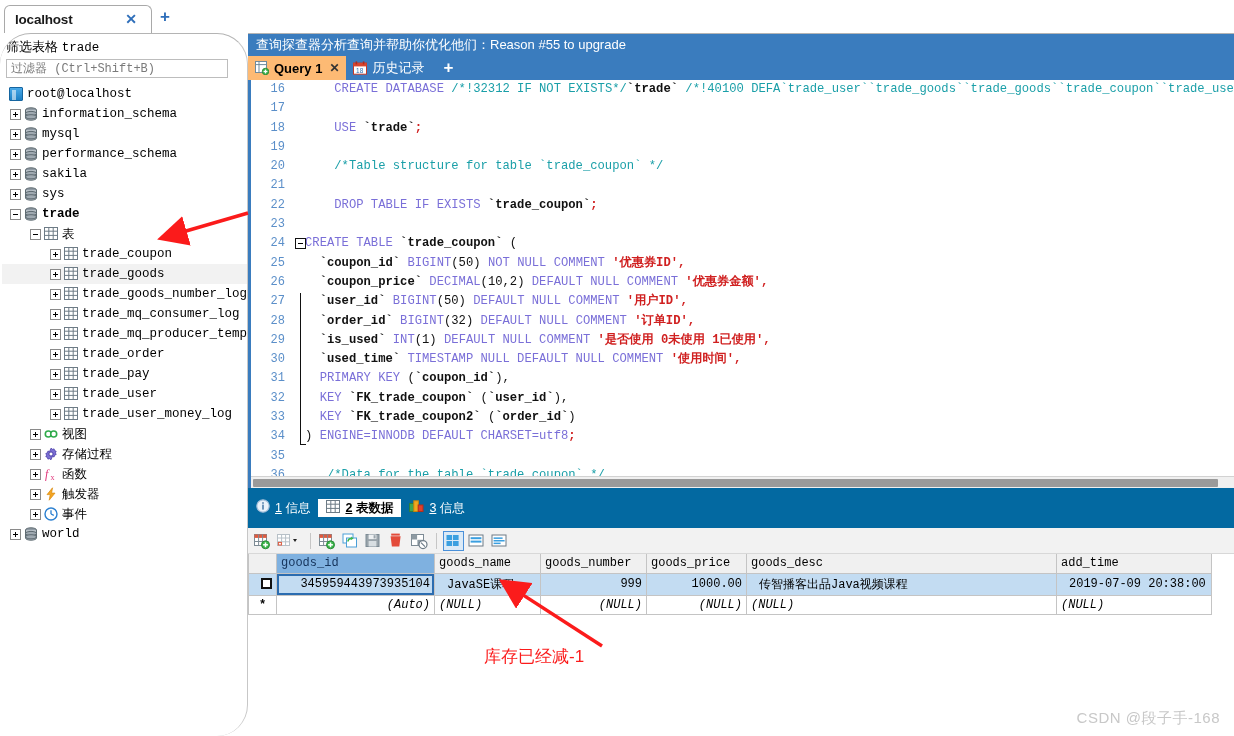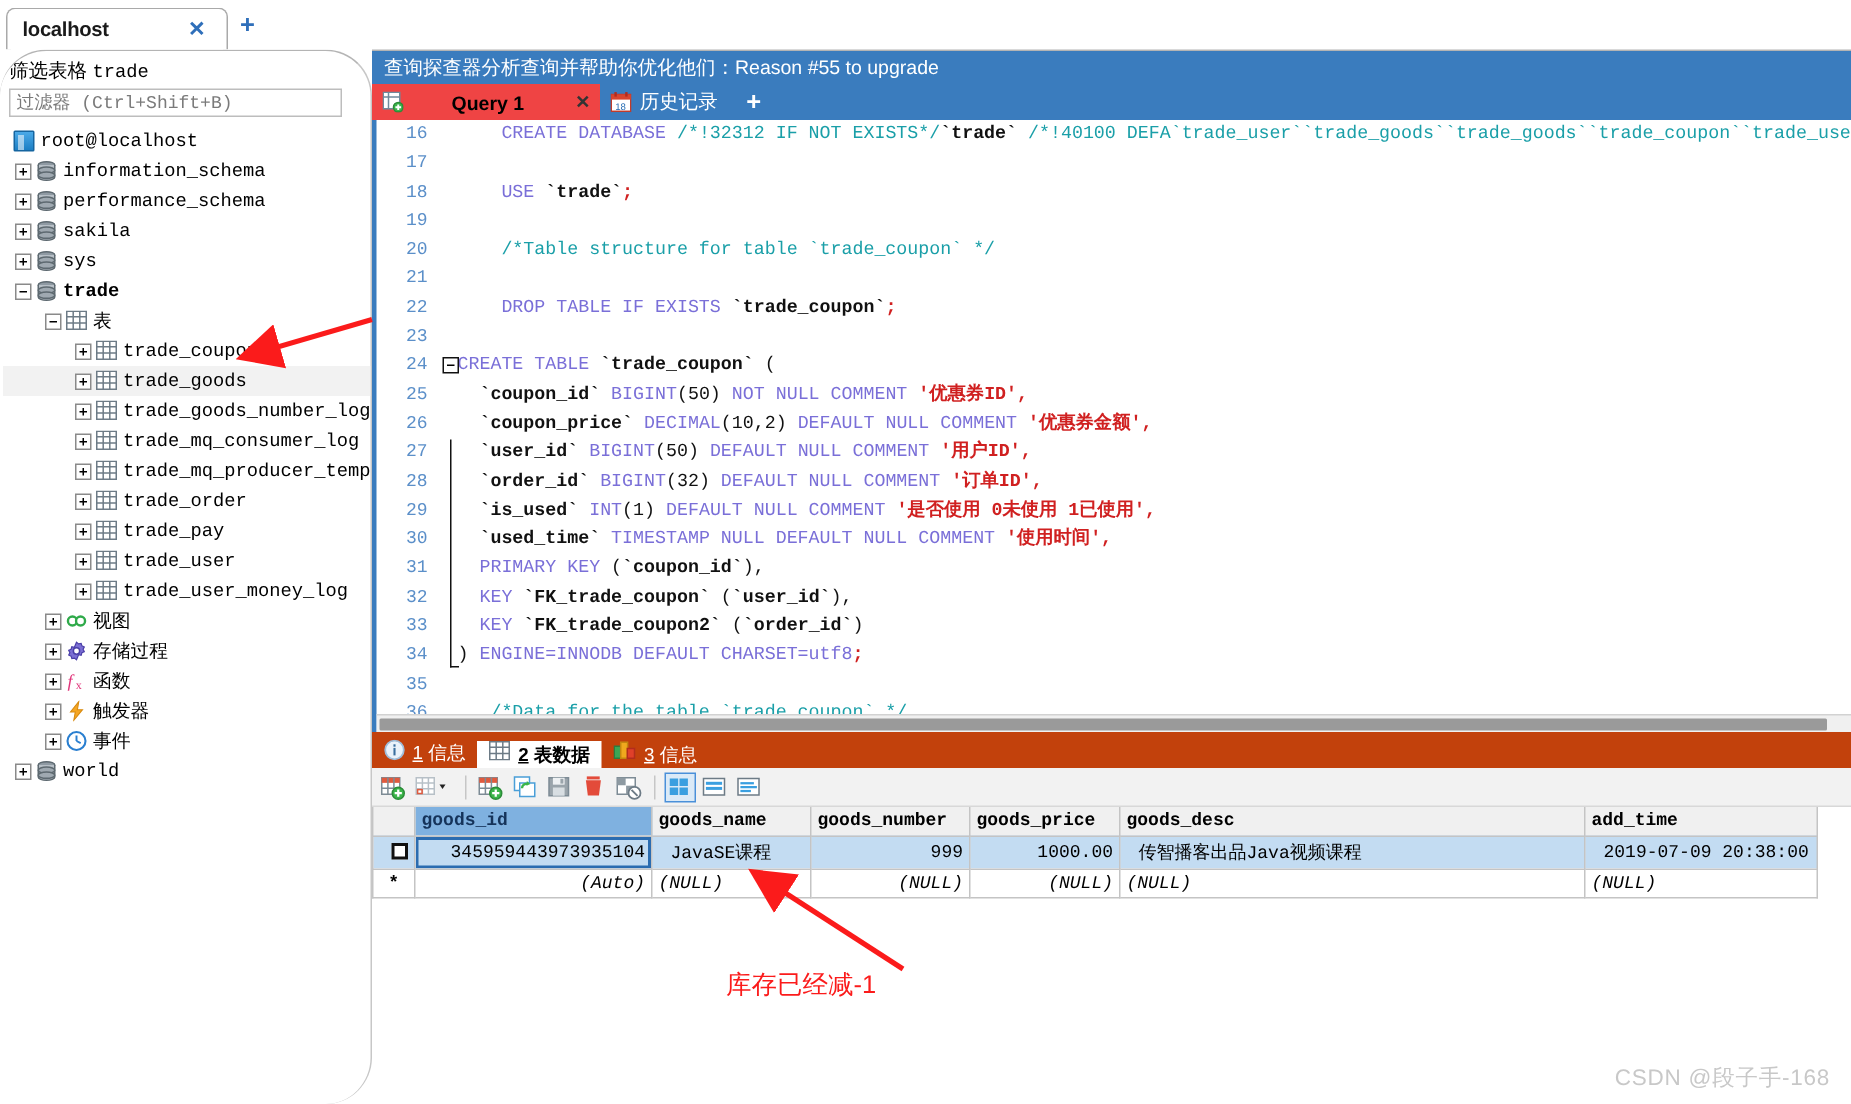--- a/index.html
+++ b/index.html
@@ -102,21 +102,21 @@
   .promo {
     height:22px; background:#3a7cbe; color:#ffffff;
     font-size:13px; display:flex; align-items:center; padding-left:8px;
   }
   .qtabs {
     height:24px; background:#3a7cbe; display:flex; align-items:stretch;
   }
   .qtab {
     display:flex; align-items:center; padding:0 7px; cursor:pointer;
   }
-  .qtab.active { background:#ef4444;gap:27px; }
+  .qtab.active { background:#fdba74; }
   .qtab .lbl { font-size:13px; font-weight:bold; color:#000; margin-left:5px; }
   .qtab .lbl.light { color:#ffffff; font-weight:normal; }
   .qtab .x { margin-left:7px; font-size:12px; font-weight:bold; color:#333; }
   .qtab-add { display:flex; align-items:center; padding:0 12px; color:#fff; font-size:17px; font-weight:bold; cursor:pointer; }
 
   .ico-query { width:14px; height:14px; position:relative; }
   .ico-hist  { width:14px; height:14px; position:relative; }
 
   
   .editor {
@@ -159,42 +159,42 @@
     position:absolute; left:0; bottom:0; height:12px; right:0;
     background:#f0f0f0; border-top:1px solid #d2d2d2;
   }
   .hscroll .thumb {
     position:absolute; left:2px; top:2px; height:8px; width:965px;
     background:#9a9a9a; border-radius:1px;
   }
 
   
   .rtabs {
-    height:24px; background:#c2410c; display:flex; align-items:flex-end;
+    height:40px; background:#0369a1; display:flex; align-items:center;
   }
   .rtab { display:flex; align-items:center; padding:0 8px; cursor:pointer; }
   .rtab.active { background:#ffffff; }
   .rtab .lbl { font-size:12.5px; color:#ffffff; margin-left:5px; }
   .rtab.active .lbl { color:#000; font-weight:bold; }
   .rtab .u { text-decoration:underline; }
 
   .rtoolbar {
     height:26px; background:#f2f2f2; border-bottom:1px solid #d8d8d8;
     display:flex; align-items:center; padding-left:5px; gap:4px;
   }
   .tbtn { width:19px; height:18px; position:relative; cursor:pointer; }
   .tsep { width:1px; height:16px; background:#c6c6c6; margin:0 3px; }
   .tbtn.selected { outline:1px solid #4a90d9; background:#dbeaf7; }
 
   
   .gridwrap { background:#ffffff; }
   table.grid { border-collapse:collapse; font-family:"Liberation Mono", monospace; font-size:12px; }
   table.grid th {
     background:#f0f0f0; border:1px solid #c4c4c4; border-top:none;
-    font-weight:bold; text-align:left; padding:2px 4px; height:19px;
+    font-weight:normal; text-align:left; padding:2px 4px; height:19px;
     color:#000;
   }
   table.grid th.selhdr { background:#7fb1e0; color:#15335a; }
   table.grid td {
     border:1px solid #c4c4c4; padding:2px 4px; height:19px;
     background:#ffffff; color:#000;
   }
   tr.selrow td { background:#c3dcf2;padding-left:12px; }
   td.num { text-align:right; }
   td.null { color:#444; font-style:italic; }
@@ -253,20 +253,32 @@
         <span class="expander plus"></span>
         <span class="ico">
           <svg width="14" height="14" viewBox="0 0 14 14">
               <ellipse cx="7" cy="3" rx="5.5" ry="2.2" fill="#8f9aa3" stroke="#5d6970"></ellipse>
               <path d="M1.5 3v8c0 1.2 2.5 2.2 5.5 2.2s5.5-1 5.5-2.2V3" fill="#b7bfc6" stroke="#5d6970"></path>
               <ellipse cx="7" cy="6.5" rx="5.5" ry="2.1" fill="#9fa9b1" stroke="#5d6970"></ellipse>
               <ellipse cx="7" cy="9.8" rx="5.5" ry="2.1" fill="#9fa9b1" stroke="#5d6970"></ellipse>
             </svg>
         </span>
         <span class="tlabel">information_schema</span>
+      </div>
+      <div class="tnode" style="padding-left:8px;">
+        <span class="expander plus"></span>
+        <span class="ico">
+          <svg width="14" height="14" viewBox="0 0 14 14">
+              <ellipse cx="7" cy="3" rx="5.5" ry="2.2" fill="#8f9aa3" stroke="#5d6970"></ellipse>
+              <path d="M1.5 3v8c0 1.2 2.5 2.2 5.5 2.2s5.5-1 5.5-2.2V3" fill="#b7bfc6" stroke="#5d6970"></path>
+              <ellipse cx="7" cy="6.5" rx="5.5" ry="2.1" fill="#9fa9b1" stroke="#5d6970"></ellipse>
+              <ellipse cx="7" cy="9.8" rx="5.5" ry="2.1" fill="#9fa9b1" stroke="#5d6970"></ellipse>
+            </svg>
+        </span>
+        <span class="tlabel">mysql</span>
       </div>
       <div class="tnode" style="padding-left:8px;">
         <span class="expander plus"></span>
         <span class="ico">
           <svg width="14" height="14" viewBox="0 0 14 14">
               <ellipse cx="7" cy="3" rx="5.5" ry="2.2" fill="#8f9aa3" stroke="#5d6970"></ellipse>
               <path d="M1.5 3v8c0 1.2 2.5 2.2 5.5 2.2s5.5-1 5.5-2.2V3" fill="#b7bfc6" stroke="#5d6970"></path>
               <ellipse cx="7" cy="6.5" rx="5.5" ry="2.1" fill="#9fa9b1" stroke="#5d6970"></ellipse>
               <ellipse cx="7" cy="9.8" rx="5.5" ry="2.1" fill="#9fa9b1" stroke="#5d6970"></ellipse>
             </svg>

